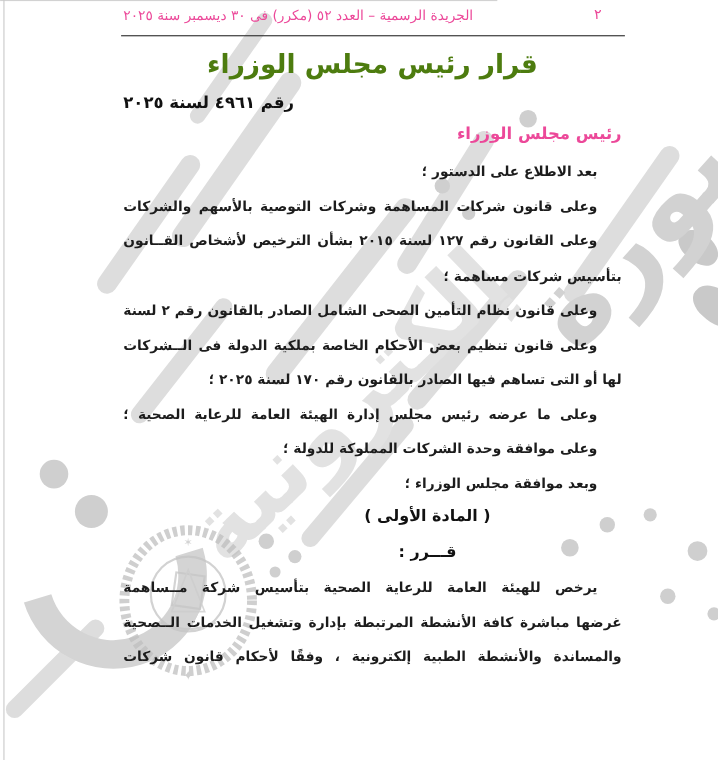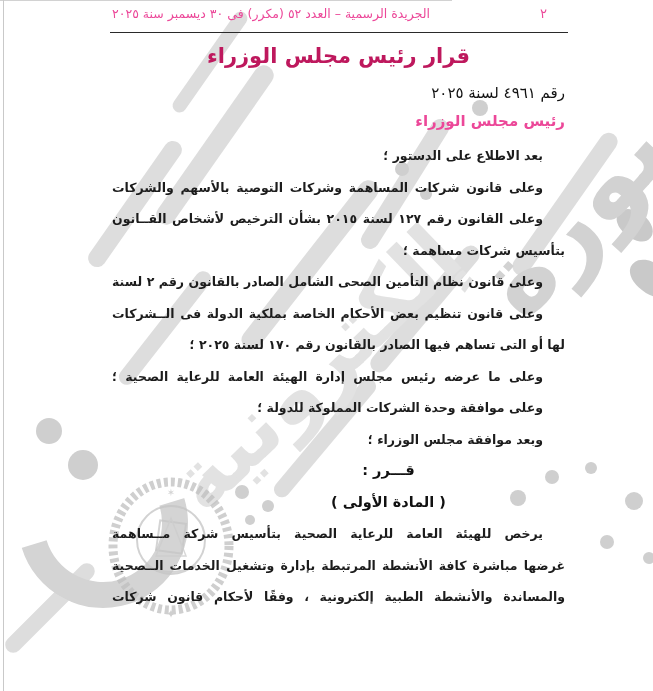--- a/index.html
+++ b/index.html
@@ -31,22 +31,22 @@
   .wm-seal{position:absolute;left:96px;top:466px;opacity:.75;}
   
   .edge-left{position:absolute;left:3px;top:0;width:1px;height:691px;background:#c9c9c9;}
   .edge-top{position:absolute;left:0;top:0;width:452px;height:1px;background:#d2d2d2;}
   
   .content{position:absolute;inset:0;z-index:1;}
   .col{position:absolute;right:88px;width:453px;}
   .header-row{top:6px;height:24px;font-size:12.5px;color:#ec4899;text-align:left;}
   .page-num{position:absolute;right:18px;top:0;font-size:13px;}
   .rule{position:absolute;right:85px;width:458px;top:32px;border-bottom:1.6px solid #2a2a2a;height:0;}
-  .doc-title{top:44px;text-align:center;font-size:21px;font-weight:700;color:#be185d;}
-  .doc-subtitle{top:84px;text-align:right;font-size:15px;font-weight:400;color:#111;}
+  .doc-title{top:44px;text-align:center;font-size:24px;font-weight:700;color:#4d7c0f;}
+  .doc-subtitle{top:84px;text-align:left;font-size:15px;font-weight:700;color:#111;}
   .section-heading{top:112px;text-align:right;font-size:15px;font-weight:700;color:#ec4899;}
   .body-block{top:140px;font-size:12.5px;}
   .line{height:31.5px;line-height:31.5px;overflow:hidden;white-space:nowrap;text-align:right;font-weight:bold;}
   .line.justify{white-space:normal;text-align:justify;text-align-last:justify;}
   .line.indent{padding-right:22px;}
   .line.center-off{white-space:nowrap;text-align:center;padding-left:100px;
                    font-weight:700;font-size:14.5px;color:#111;}
 </style>
 </head>
 <body>
@@ -119,22 +119,22 @@
       <div class="line indent justify">وعلى قانون شركات المساهمة وشركات التوصية بالأسهم والشركات ذات المــسئولية</div>
       <div class="line indent justify">وعلى القانون رقم ١٢٧ لسنة ٢٠١٥ بشأن الترخيص لأشخاص القــانون العــام</div>
       <div class="line">بتأسيس شركات مساهمة ؛</div>
       <div class="line indent justify">وعلى قانون نظام التأمين الصحى الشامل الصادر بالقانون رقم ٢ لسنة ٢٠١٨ ؛</div>
       <div class="line indent justify">وعلى قانون تنظيم بعض الأحكام الخاصة بملكية الدولة فى الــشركات المملوكــة</div>
       <div class="line">لها أو التى تساهم فيها الصادر بالقانون رقم ١٧٠ لسنة ٢٠٢٥ ؛</div>
       <div class="line indent justify">وعلى ما عرضه رئيس مجلس إدارة الهيئة العامة للرعاية الصحية ؛</div>
       <div class="line indent">وعلى موافقة وحدة الشركات المملوكة للدولة ؛</div>
       <div class="line indent">وبعد موافقة مجلس الوزراء ؛</div>
 
+      <div class="line center-off">( المادة الأولى )</div>
       <div class="line center-off">قـــرر :</div>
-      <div class="line center-off">( المادة الأولى )</div>
 
       <div class="line indent justify">يرخص للهيئة العامة للرعاية الصحية بتأسيس شركة مــساهمة بمفردهــا يكــون</div>
       <div class="line justify">غرضها مباشرة كافة الأنشطة المرتبطة بإدارة وتشغيل الخدمات الــصحية المتكاملــة</div>
       <div class="line justify">والمساندة والأنشطة الطبية إلكترونية ، وفقًا لأحكام قانون شركات المساهمة وشــركات</div>
     </div>
 
   </div>
 </div>
 
 </body></html>

